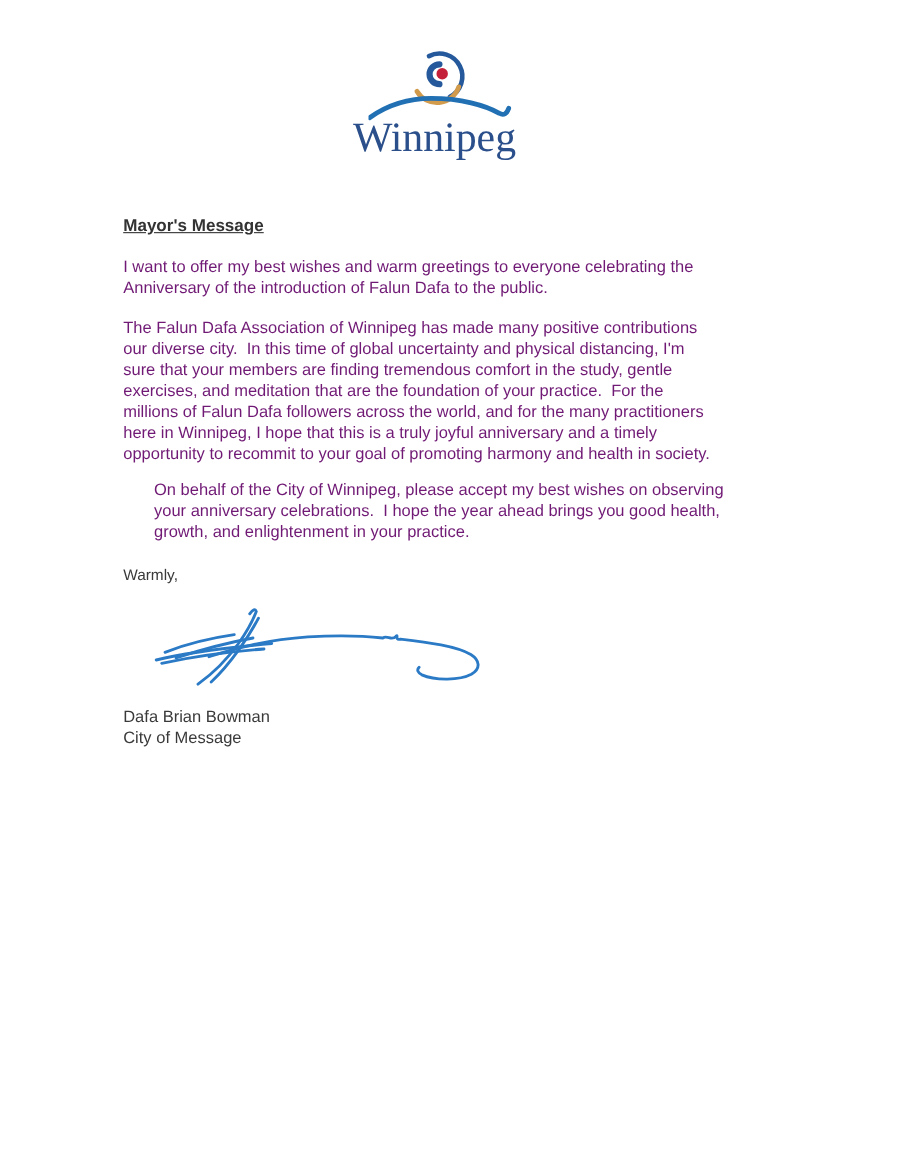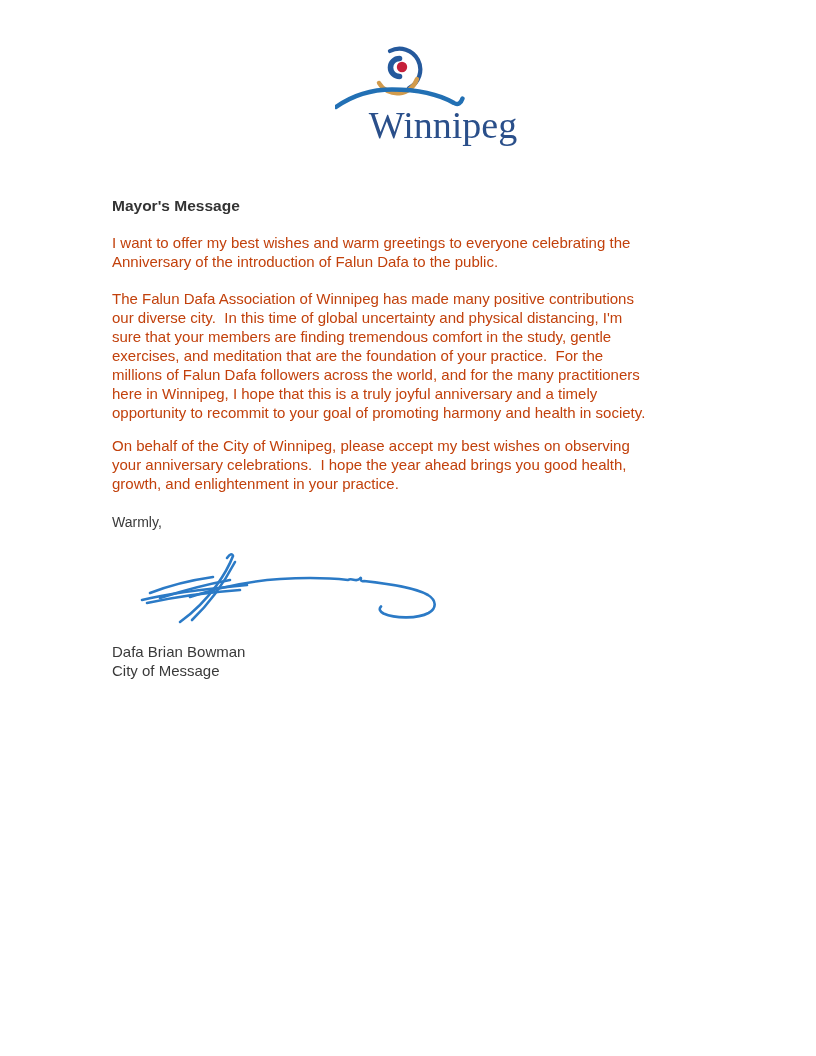--- a/index.html
+++ b/index.html
@@ -15,35 +15,34 @@
   
   .logo-icon   { position: absolute; left: 368px; top: 45px; }
   .logo-swoosh { position: absolute; left: 335px; top: 86px; }
   .logo-wordmark {
     position: absolute; left: 320px; top: 104px;
     width: 150px; text-align: center;
     font-family: "Liberation Serif", serif;
     font-size: 38px; line-height: 42px;
     color: #2a4f8a; letter-spacing: 0px;
     white-space: nowrap;
-    margin-left: 48px;
   }
   
   .heading {
     position: absolute; left: 112px; top: 196px;
-    font-size: 15.5px; font-weight: bold; line-height: 19px; color: #333333;
+    font-size: 15.5px; font-weight: bold; line-height: 19px; color: #333333; text-decoration: underline;
   }
   .para {
     position: absolute; left: 112px; width: 660px;
     font-size: 15px; line-height: 19px;
-    white-space: pre-wrap; color: #c2410c;
+    white-space: pre-wrap; color: #701a75;
   }
   .para-1 { top: 233px; }
   .para-2 { top: 289px; }
-  .para-3 { top: 436px; }
+  .para-3 { top: 436px; margin-left: 28px; }
   .closing { position: absolute; left: 112px; top: 513px;
     font-size: 14px; line-height: 19px; color: #3a3a3a; }
   .signature { position: absolute; left: 140px; top: 551px; }
   .signer {
     position: absolute; left: 112px; top: 642px;
     font-size: 15px; line-height: 19px; color: #3a3a3a;
   }
 </style>
 </head>
 <body>

